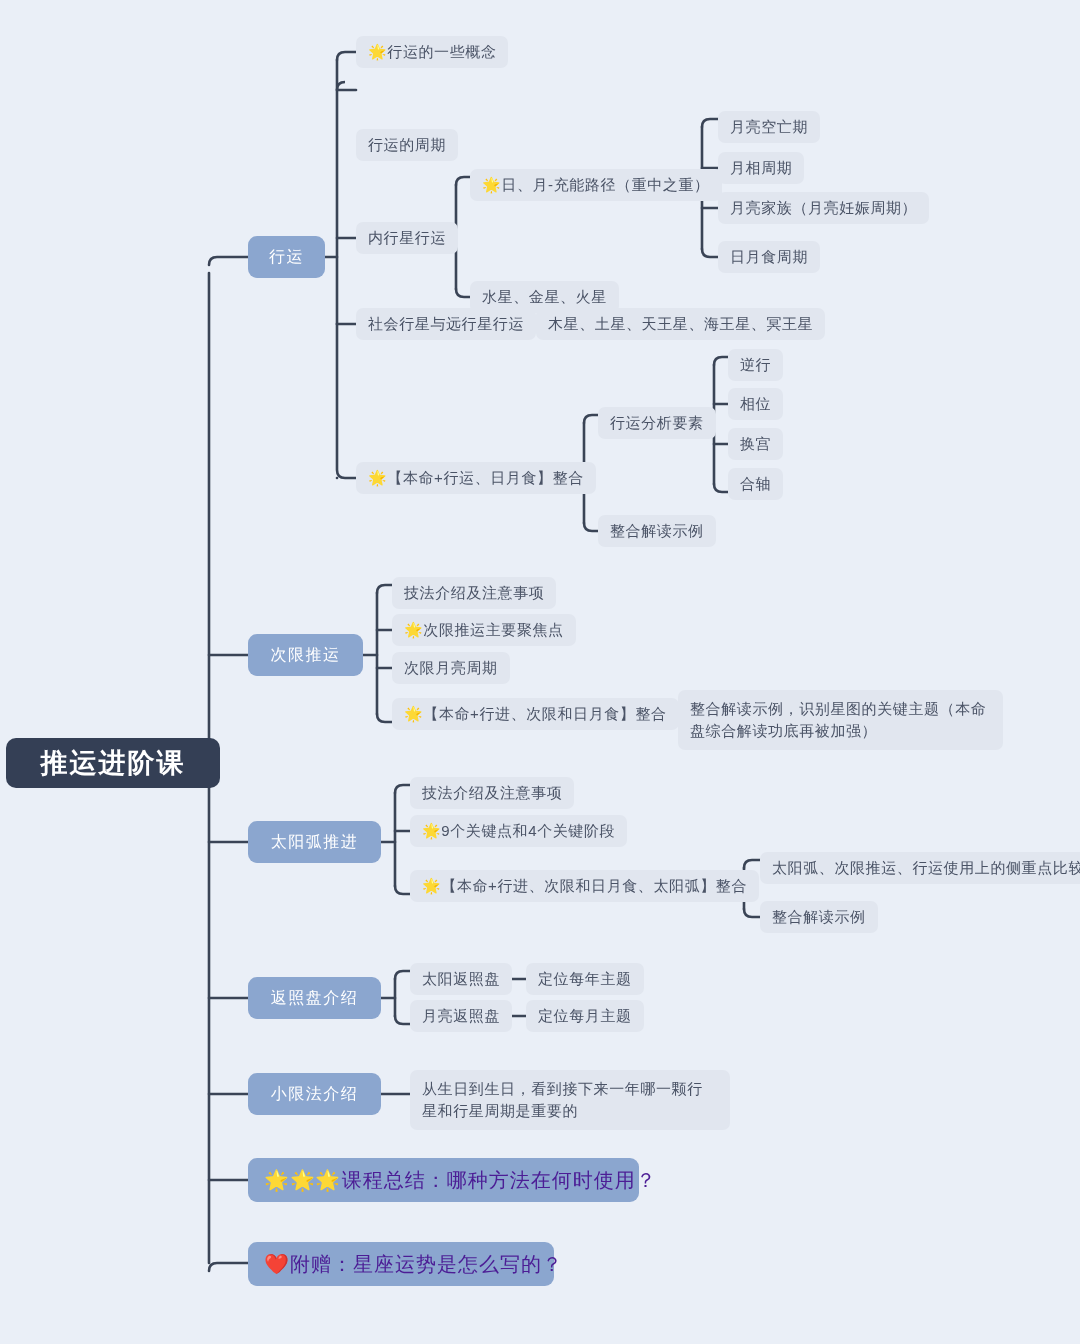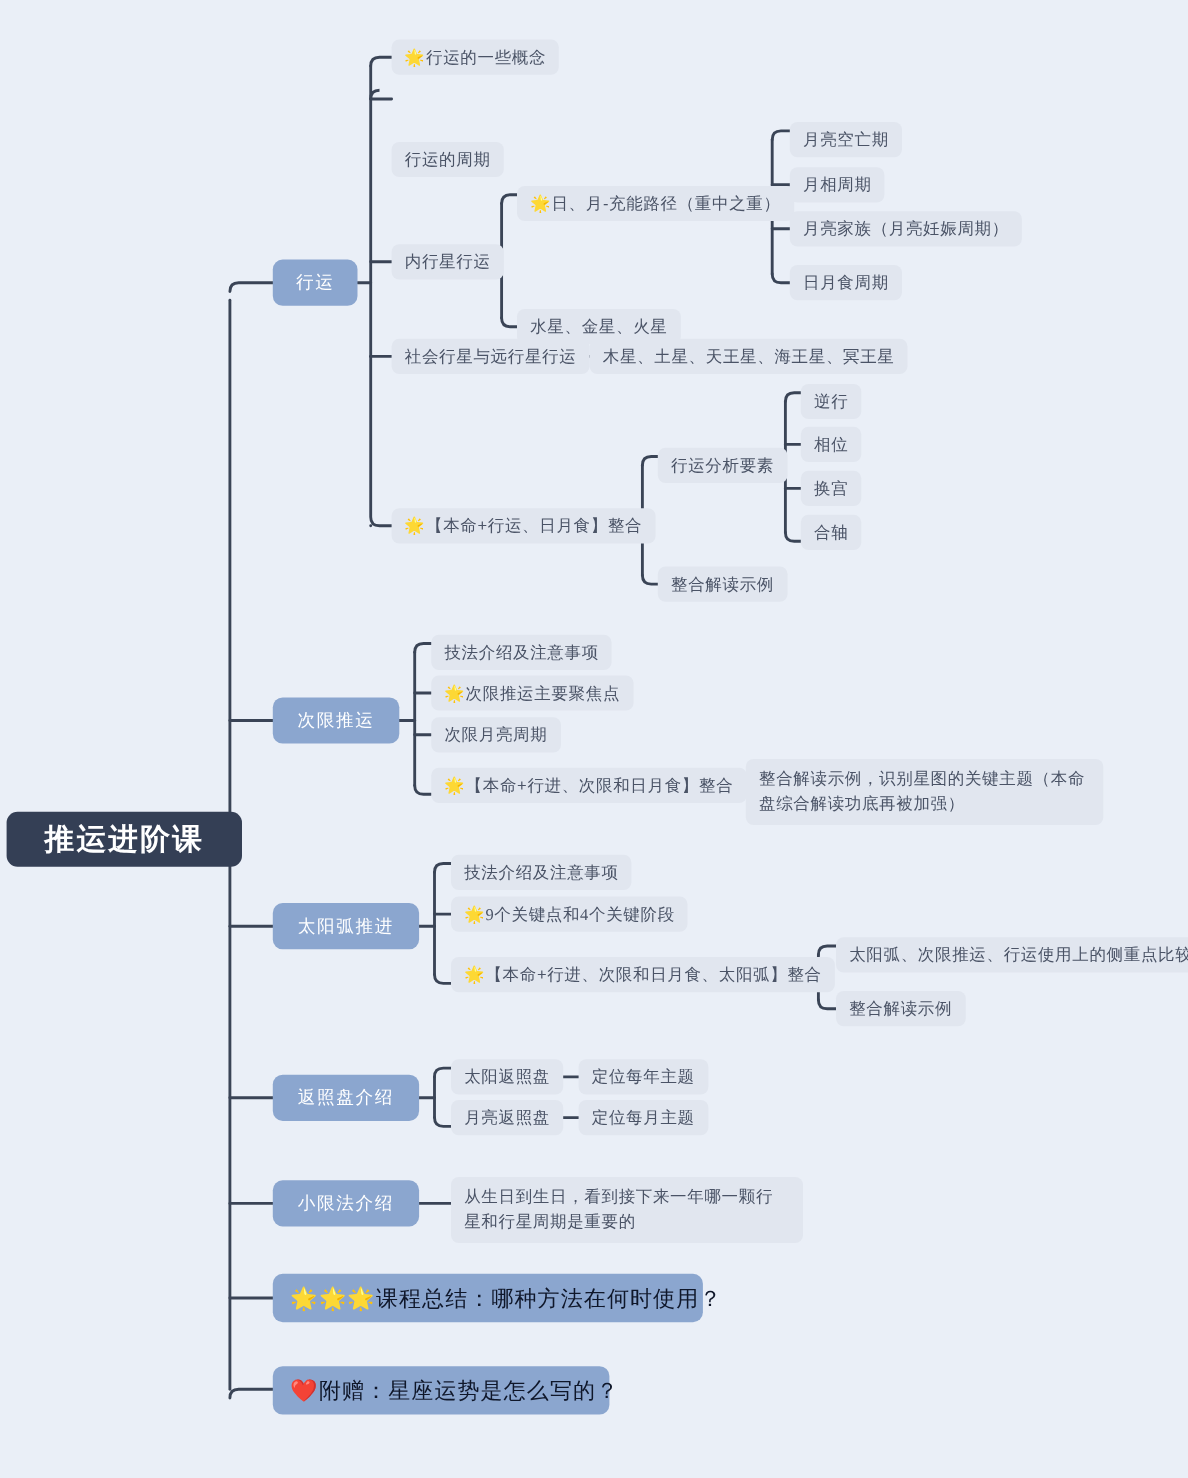--- a/index.html
+++ b/index.html
@@ -34,21 +34,21 @@
   .n-l2{
     background:#8ba6cf;color:#ffffff;
     font-size:16px;font-weight:500;
     border-radius:9px;
     padding:0 18px;
     justify-content:center;
     letter-spacing:1.5px;
   }
   
   .n-sum{
-    background:#8ba6cf;color:#0f172a;
+    background:#8ba6cf;color:#4c1d95;
     font-size:20px;font-weight:500;
     border-radius:9px;
     padding:0 16px;
     letter-spacing:1px;
   }
   
   .n-l3{
     background:#e1e6ef;color:#4a5366;
     font-size:15px;
     border-radius:7px;
@@ -244,21 +244,21 @@
     <span>整合解读示例，识别星图的关键主题（本命盘综合解读功底再被加强）</span>
   </div>
 
   <div class="node n-l2" style="left:248px;top:821px;width:133px;height:42px;align-items:center;">
     <span>太阳弧推进</span>
   </div>
 
   <div class="node n-l3" style="left:410px;top:777px;height:32px;">
     <span>技法介绍及注意事项</span>
   </div>
-  <div class="node n-l3" style="left:410px;top:815px;height:32px;font-family:Liberation Serif, serif;">
+  <div class="node n-l3" style="left:410px;top:815px;height:32px;">
     <span>🌟9个关键点和4个关键阶段</span>
   </div>
   <div class="node n-l3" style="left:410px;top:870px;height:32px;">
     <span>🌟【本命+行进、次限和日月食、太阳弧】整合</span>
   </div>
 
   <div class="node n-l3" style="left:760px;top:852px;height:32px;">
     <span>太阳弧、次限推运、行运使用上的侧重点比较</span>
   </div>
   <div class="node n-l3" style="left:760px;top:901px;height:32px;">

